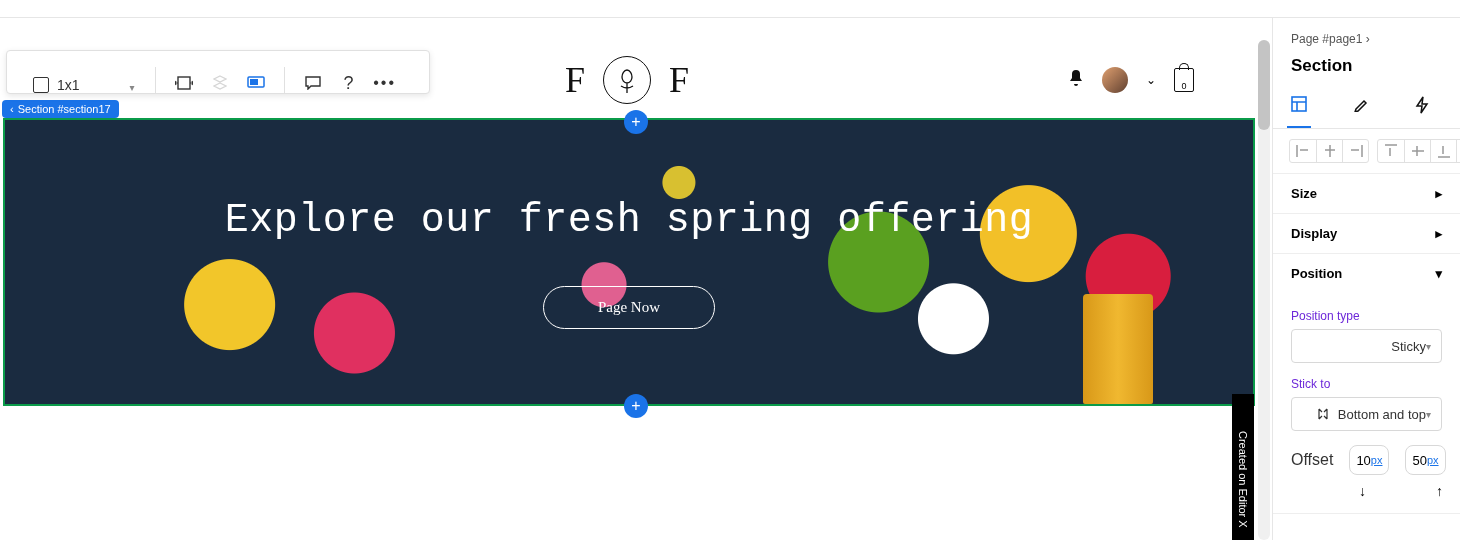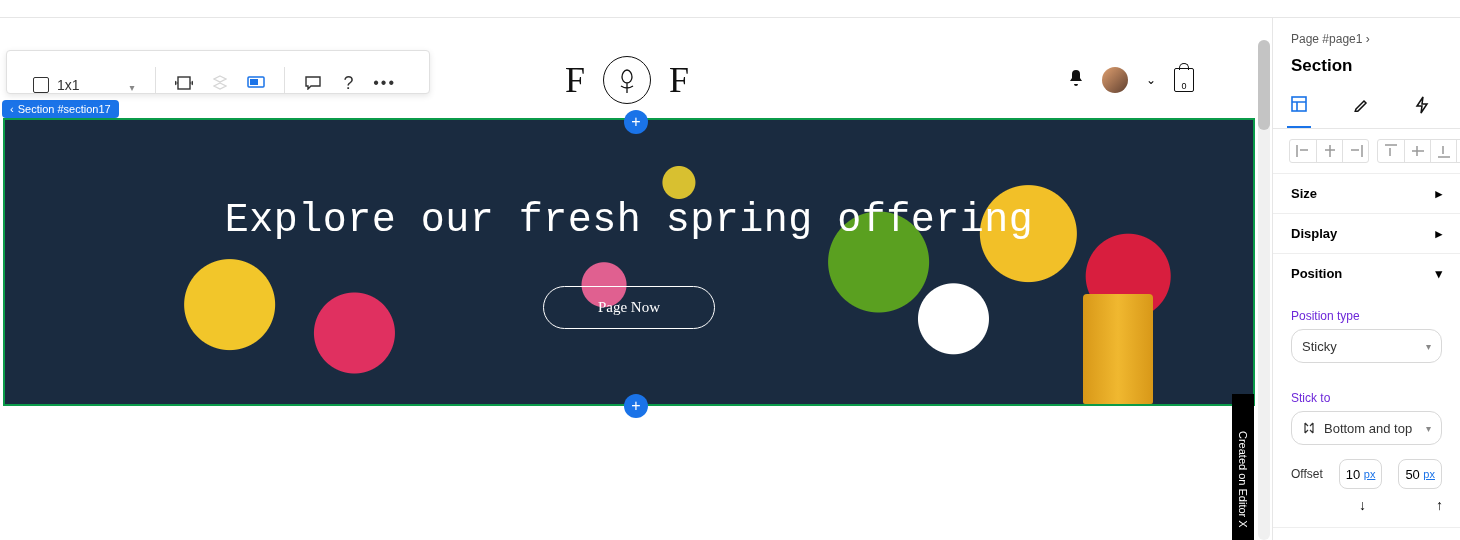--- a/index.html
+++ b/index.html
@@ -91,25 +91,25 @@
   .rp-align-group { display:flex; border:1px solid #e0e0e0; border-radius:3px; }
   .rp-align-group + .rp-align-group { margin-left:8px; }
   .rp-align-btn { width:26px; height:22px; display:flex; align-items:center; justify-content:center; cursor:pointer; color:#888; font-size:10px; }
   .rp-align-btn + .rp-align-btn { border-left:1px solid #e0e0e0; }
 
   .rp-accordion { border-bottom:1px solid #eee; }
   .rp-acc-head { display:flex; justify-content:space-between; padding:12px 18px; font-size:13px; font-weight:700; cursor:pointer; }
   .rp-acc-body { padding:8px 18px 14px; }
 
   .rp-field-label { font-size:12px; color:#6d28d9; margin:8px 0 6px; }
-  .rp-select { width:100%; height:34px; border:1px solid #d8d8d8; border-radius:12px; padding:0 10px;
-    display:flex; align-items:center; justify-content:space-between; font-size:13px; color:#333; cursor:pointer; }
+  .rp-select { width:100%; height:34px; border:1px solid #d8d8d8; border-radius:4px; padding:0 10px;
+    display:flex; align-items:center; justify-content:flex-end; font-size:13px; color:#333; cursor:pointer; }
 
   .rp-offset-row { display:flex; align-items:center; gap:16px; margin-top:14px; }
-  .rp-offset-label { font-size:12px; color:#333; width:50px; }
+  .rp-offset-label { font-size:16px; color:#333; width:50px; }
   .rp-num { width:62px; height:30px; border:1px solid #d8d8d8; border-radius:8px; display:flex; align-items:center; justify-content:space-between; padding:0 6px; font-size:13px; }
   .rp-num .unit { color:#1a73e8; font-size:11px;text-decoration:underline; }
   .rp-arrows { display:flex; gap:70px; padding-left:68px; margin-top:8px; font-size:14px; }
 
 </style>
 </head>
 <body>
 
 <div class="topbar"></div>
 <div class="main">
@@ -283,21 +283,21 @@
         <span>Position</span>
           <span>▾</span>
       </div>
       <div class="rp-acc-body">
         <div class="rp-field-label">Position type</div>
         <div class="rp-select">
           <span>Sticky</span>
             <span style="font-size:10px;color:#888;">▾</span>
         </div>
 
-        <div class="rp-field-label" style="margin-top:28px;">Stick to</div>
+        <div class="rp-field-label" style="margin-top:14px;">Stick to</div>
         <div class="rp-select">
           <span style="display:flex;align-items:center;gap:8px;">
             <svg width="14" height="16">
                 <path d="M3 3v10M3 3l3 3M3 13l3-3M11 3v10M11 3l-3 3M11 13l-3-3" stroke="#333" stroke-width="1.2" fill="none"></path>
               </svg>
             <span>Bottom and top</span>
           </span>
           <span style="font-size:10px;color:#888;">▾</span>
         </div>
 

